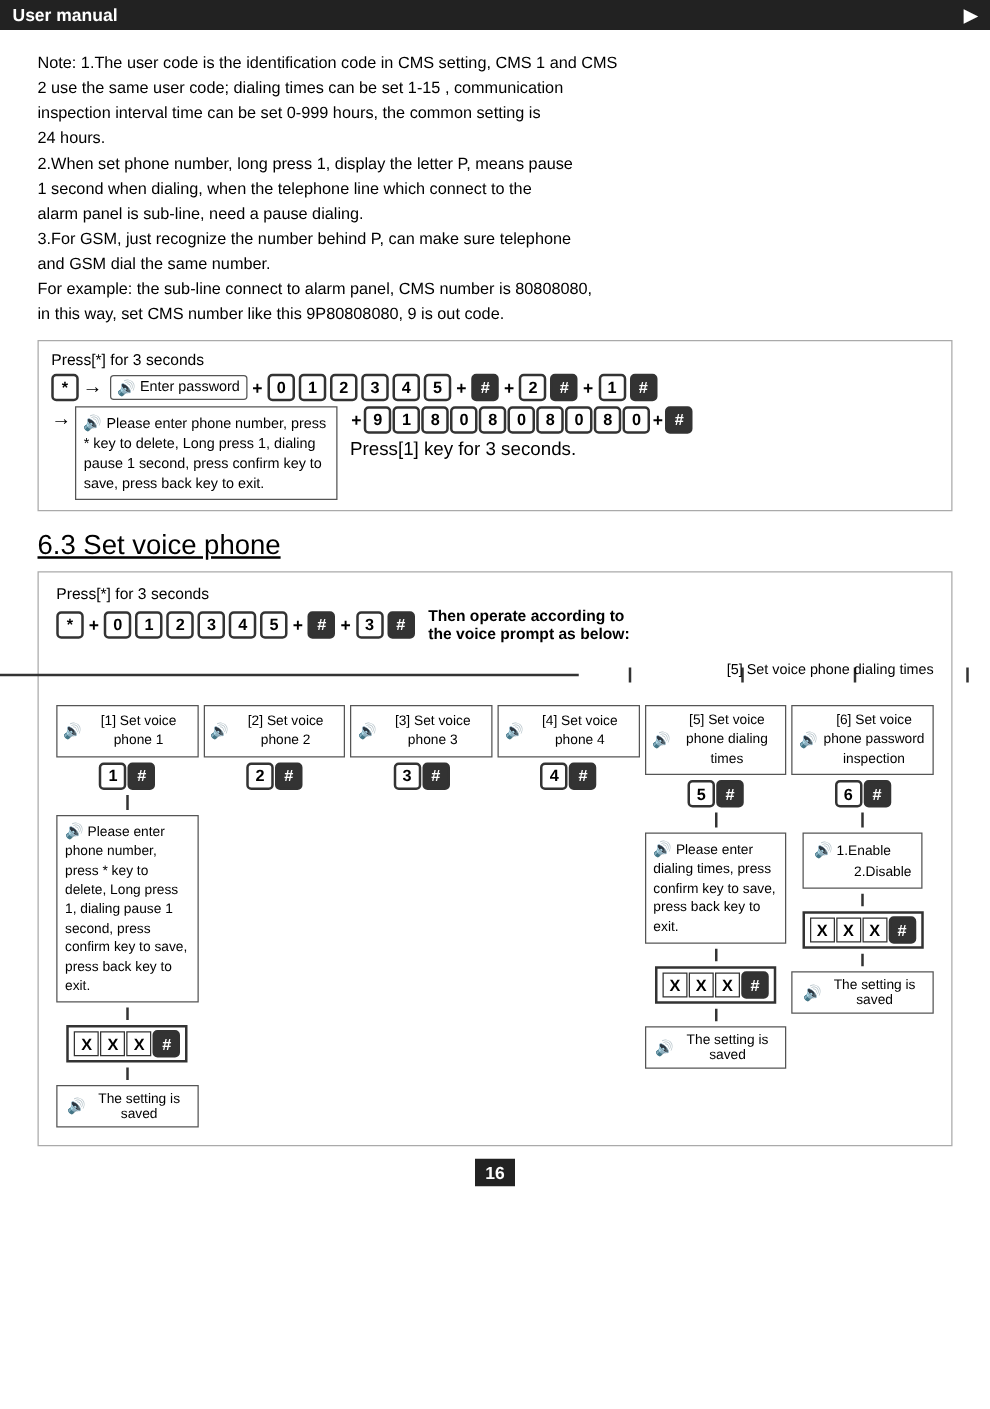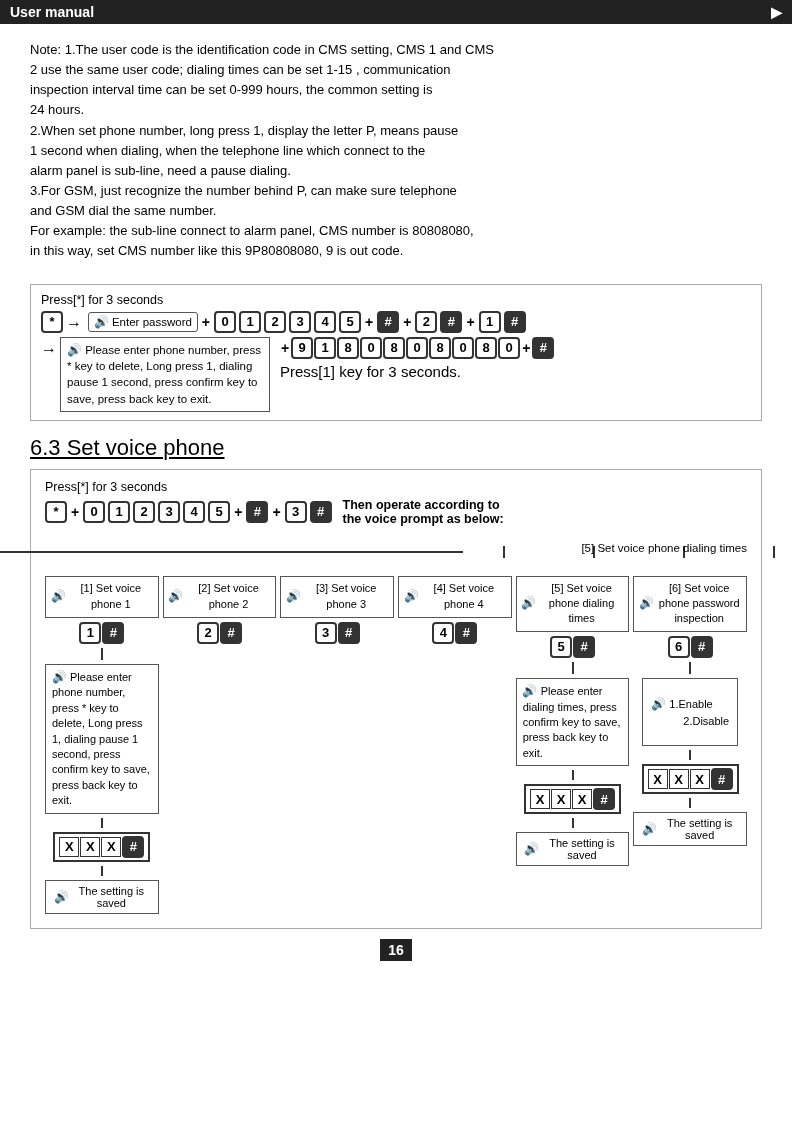--- a/index.html
+++ b/index.html
@@ -18,21 +18,21 @@
       font-size: 14px;
       font-weight: bold;
       display: flex;
       align-items: center;
       justify-content: space-between;
     }
     .content {
       padding: 16px 30px 16px 30px;
     }
     .note-section {
-      margin-bottom: 22px;
+      margin-bottom: 10px;
       font-size: 13px;
       line-height: 1.55;
     }
     .note-section p {
       margin-left: 0;
     }
     .note-indent {
       margin-left: 52px;
     }
     .note-item {
@@ -206,21 +206,21 @@
       background: #222;
       color: #fff;
       padding: 3px 8px;
       font-weight: bold;
       font-size: 14px;
       min-width: 32px;
       text-align: center;
     }
     .enable-disable-box {
       border: 1px solid #555;
-      padding: 16px 8px;
+      padding: 4px 8px;
       font-size: 11px;
       line-height: 1.5;
       text-align: left;
     }
   </style>
 </head>
 <body>
 
 <div class="header">
   <span>User manual</span>

